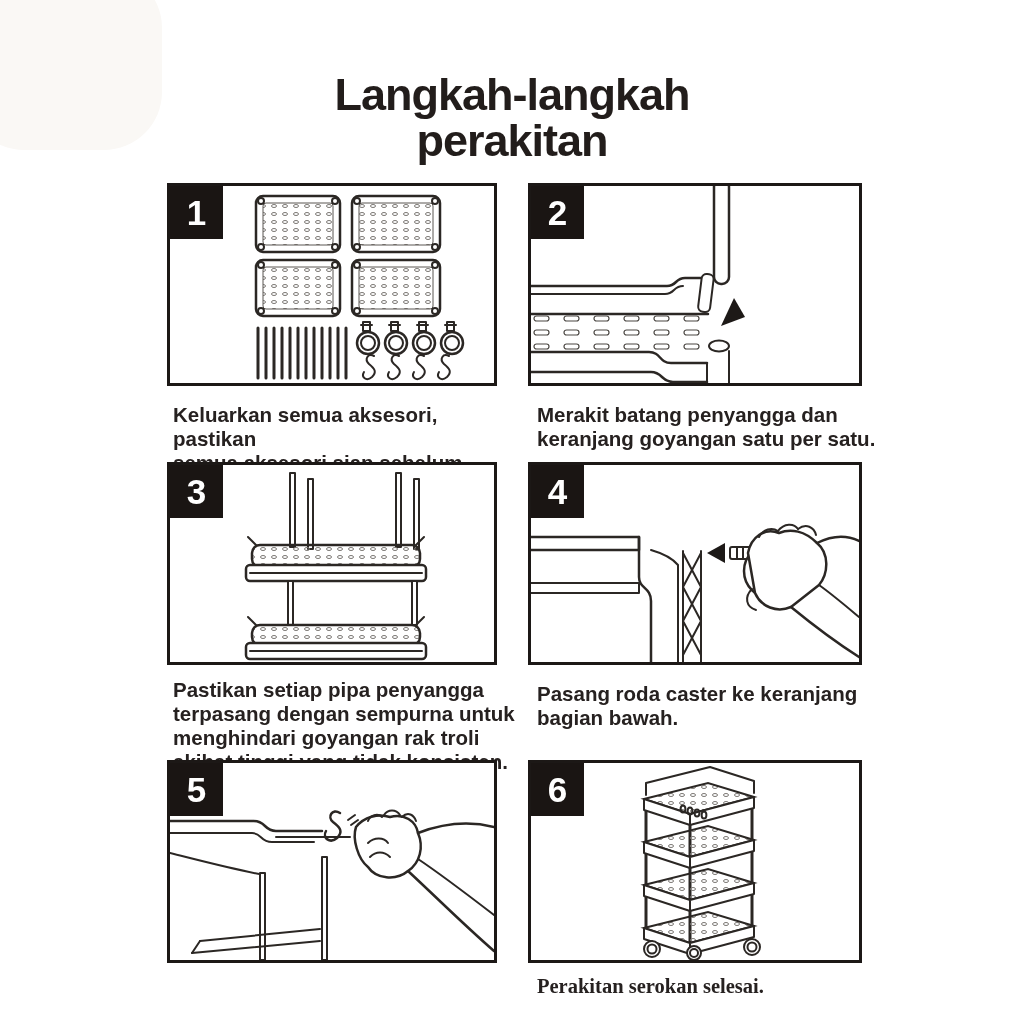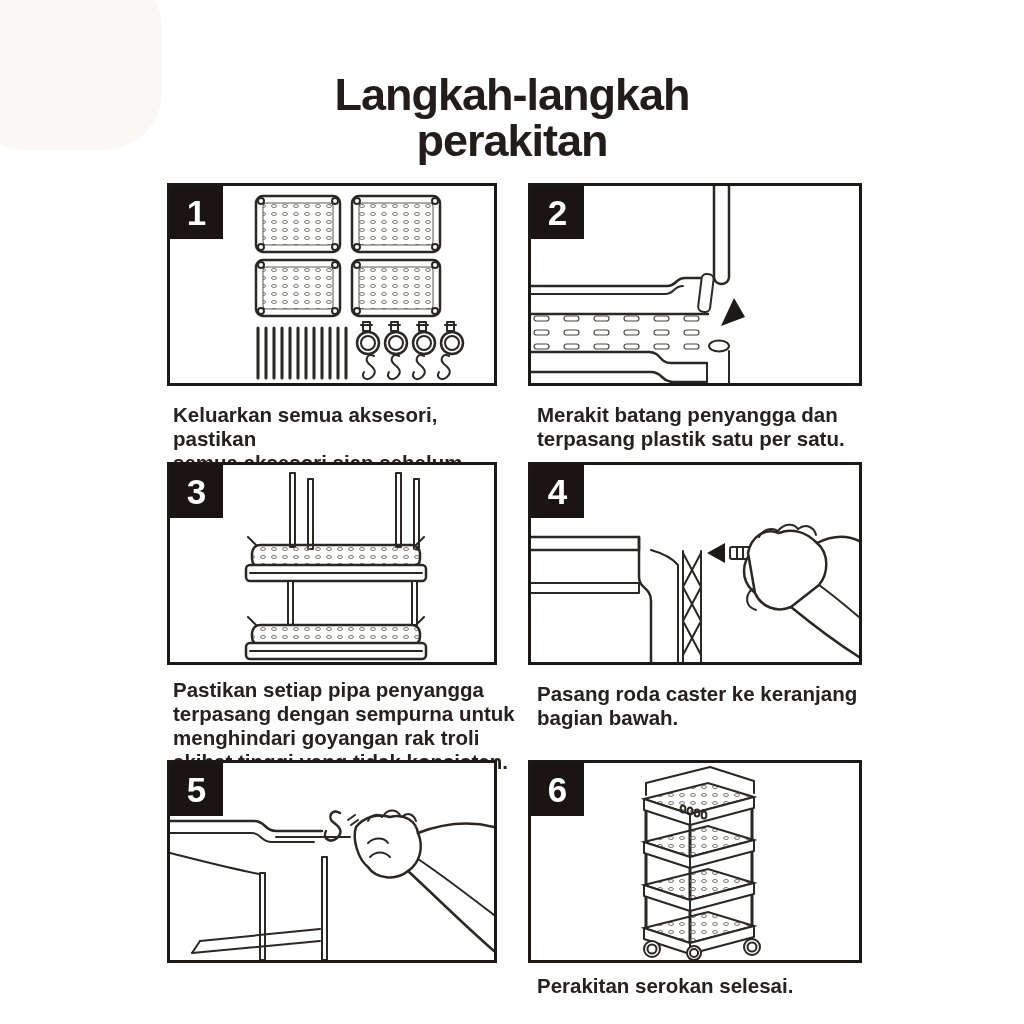--- a/index.html
+++ b/index.html
@@ -35,21 +35,21 @@
   .caption{
     margin:4px;font-size:20.5px;line-height:24px;font-weight:700;
     letter-spacing:0px;color:#262120;white-space:pre-line;
   }
   
   #step1{left:167px;top:183px;} #step1 .caption{position:absolute;left:2px;top:216px;width:350px;}
   #step2{left:528px;top:183px;} #step2 .caption{position:absolute;left:5px;top:216px;width:340px;}
   #step3{left:167px;top:462px;} #step3 .caption{position:absolute;left:2px;top:212px;width:350px;}
   #step4{left:528px;top:462px;} #step4 .caption{position:absolute;left:5px;top:216px;width:340px;}
   #step5{left:167px;top:760px;} #step5 .caption{position:absolute;left:2px;top:210px;width:350px;}
-  #step6{left:528px;top:760px;} #step6 .caption{position:absolute;left:5px;top:210px;width:340px;}
+  #step6{left:528px;top:760px;} #step6 .caption{position:absolute;left:5px;top:210px;width:340px;font-family:Liberation Serif, serif;}
   svg .ln{fill:none;stroke:#2b2724;stroke-width:2.5;stroke-linecap:round;stroke-linejoin:round;}
   svg .ln2{fill:none;stroke:#2b2724;stroke-width:2;stroke-linecap:round;stroke-linejoin:round;}
   svg .wh{fill:#ffffff;}
 </style>
 </head>
 <body>
 
 <div class="canvas">
 
   <div class="corner-blob"></div>
@@ -183,21 +183,21 @@
         <ellipse class="wh ln2" cx="188" cy="160" rx="10" ry="5.5"></ellipse>
 
         <polygon points="190,140 203,112 214,131" fill="#1d1917"></polygon>
 
         <path class="ln" d="M0,186 L120,186 C132,186 130,196 142,196 L176,196"></path>
         <line class="ln2" x1="198" y1="165" x2="198" y2="197"></line>
         <line class="ln2" x1="176" y1="177" x2="176" y2="197"></line>
       </svg>
     </div>
     <p class="caption">Merakit batang penyangga dan
-terpasang plastik satu per satu.</p>
+keranjang goyangan satu per satu.</p>
   </div>
 
   <div class="step col1" id="step3">
     <div class="box">
       <span class="badge">3</span>
       <svg class="illus" viewBox="0 0 324 197" preserveAspectRatio="xMidYMid meet">
 
         <g>
           <rect class="wh ln2" x="120" y="8" width="5" height="74"></rect>
           <rect class="wh ln2" x="138" y="14" width="5" height="70"></rect>

